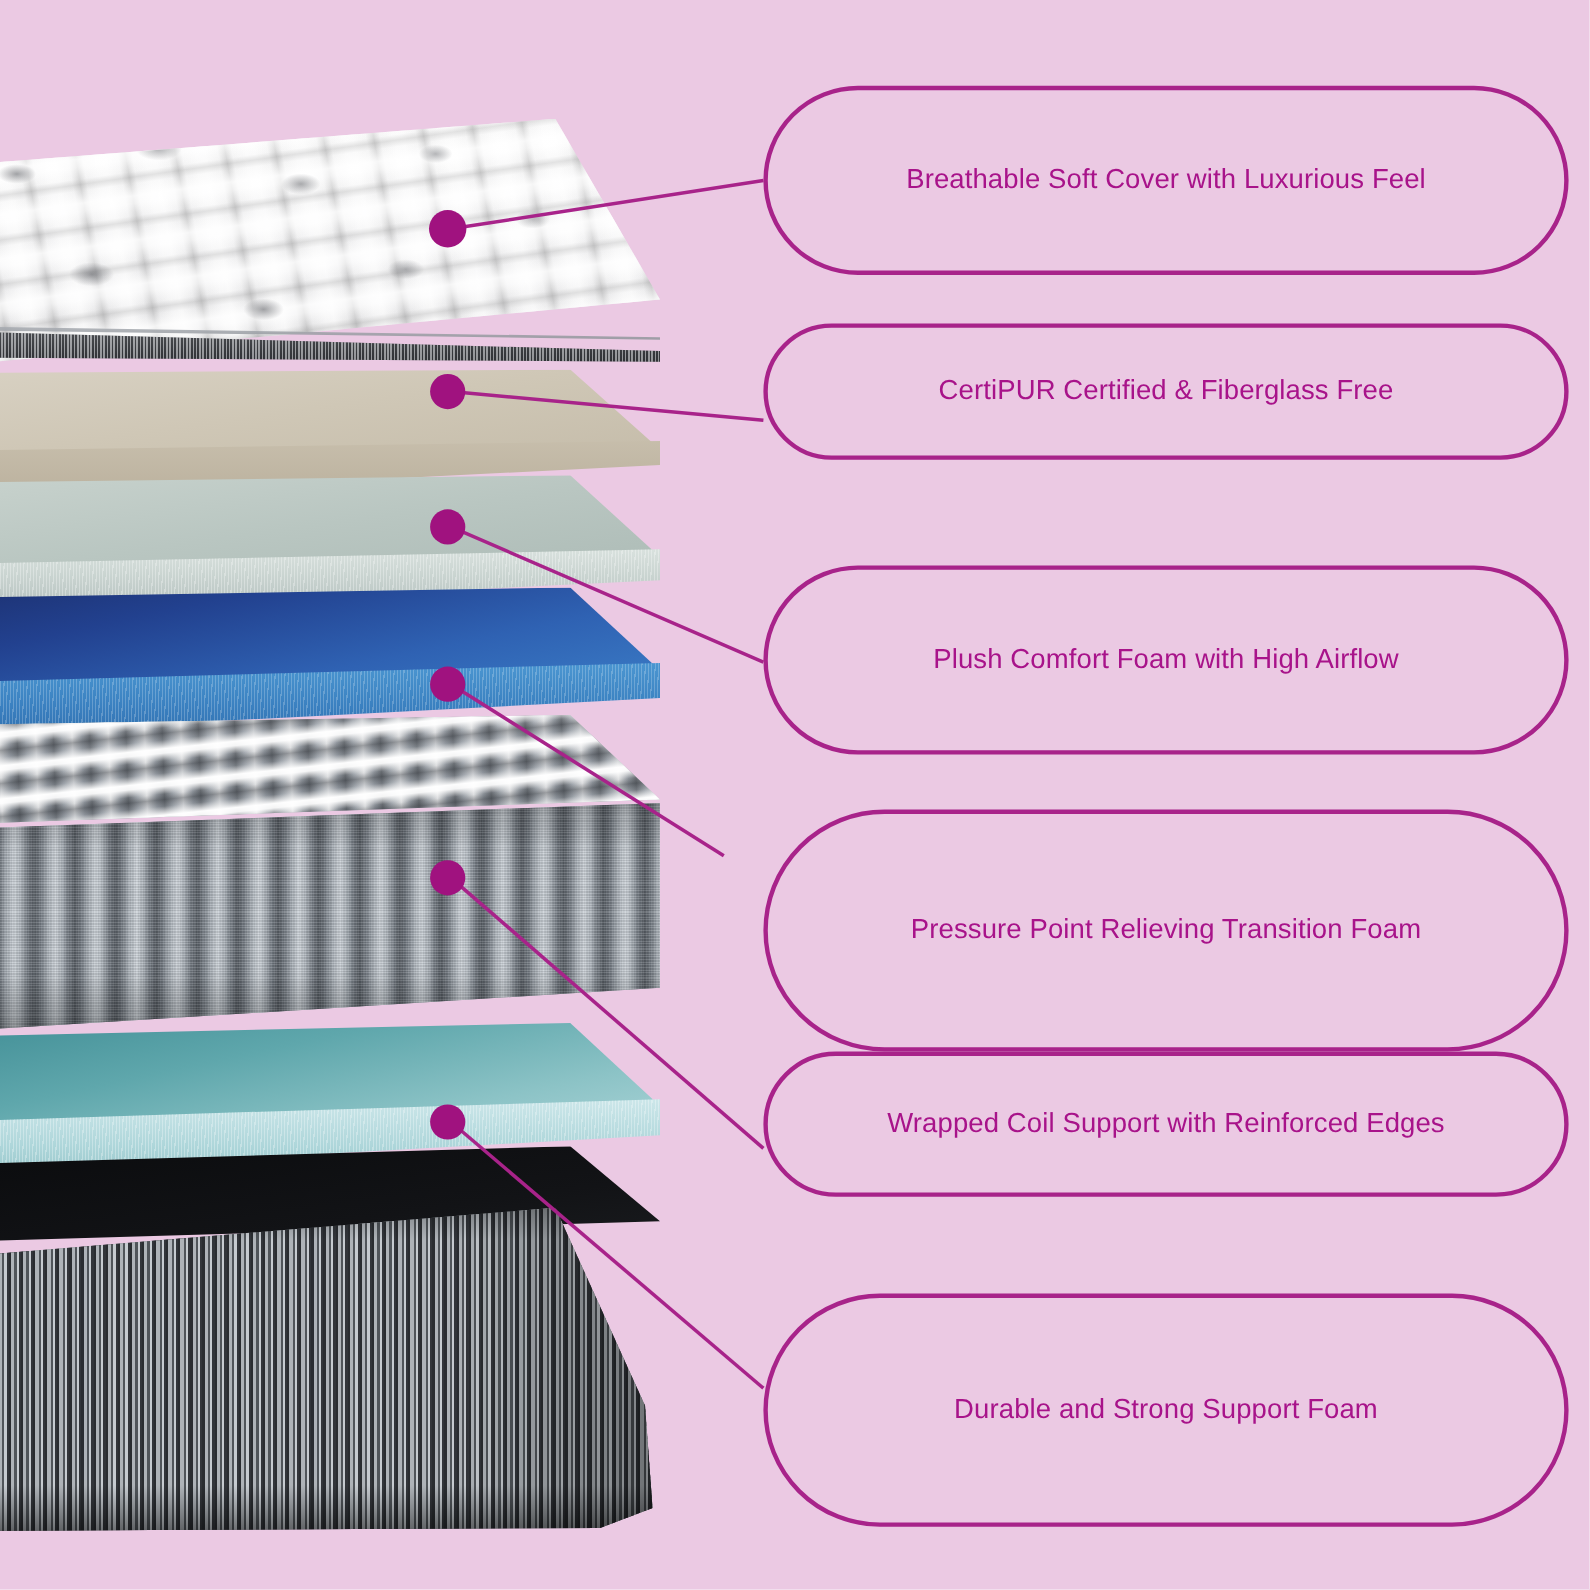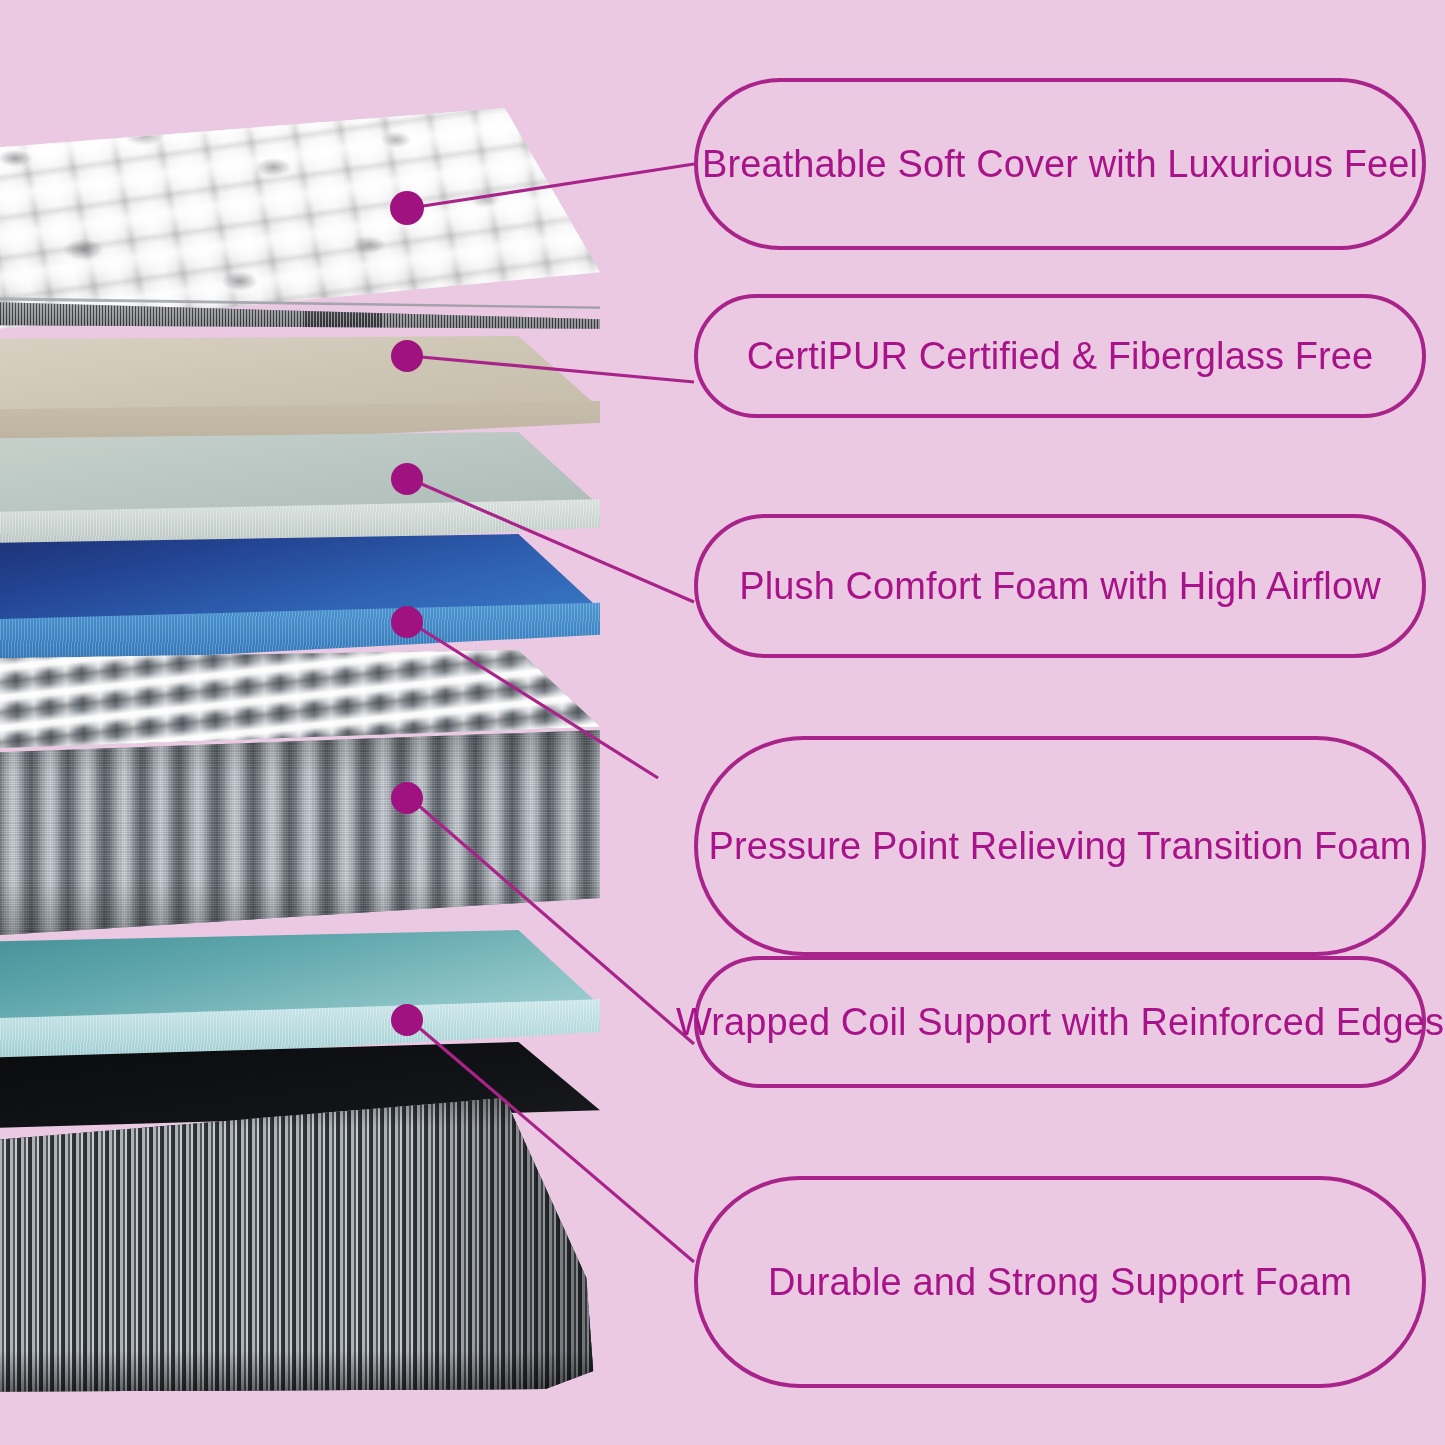--- a/index.html
+++ b/index.html
@@ -174,30 +174,30 @@
   .pill{
     position:absolute;box-sizing:border-box;
     left:694px;width:732px;
     border:4px solid #A8238A;
     border-radius:999px;
     background:transparent;
     display:flex;align-items:center;justify-content:center;
   }
   .pill-label{
     color:#A8138A;
-    font-size:38px;
+    font-size:25px;
     letter-spacing:.1px;
     text-align:left;
     line-height:1.18;
     padding:0 28px;
     white-space:nowrap;
   }
   #pill-0{top:78px;height:172px;}
   #pill-1{top:294px;height:124px;}
-  #pill-2{top:514px;height:144px;}
+  #pill-2{top:514px;height:172px;}
   #pill-3{top:736px;height:220px;}
   #pill-4{top:956px;height:132px;}
   #pill-5{top:1176px;height:212px;}
 </style>
 </head>
 <body>
 
 <div id="stage" style="background: rgb(235, 201, 227);">
 
   <div id="mattress">

